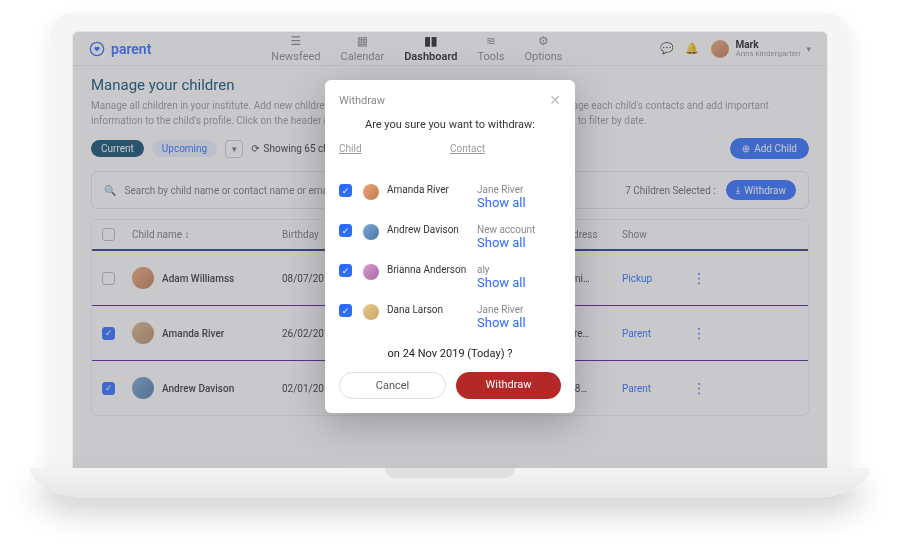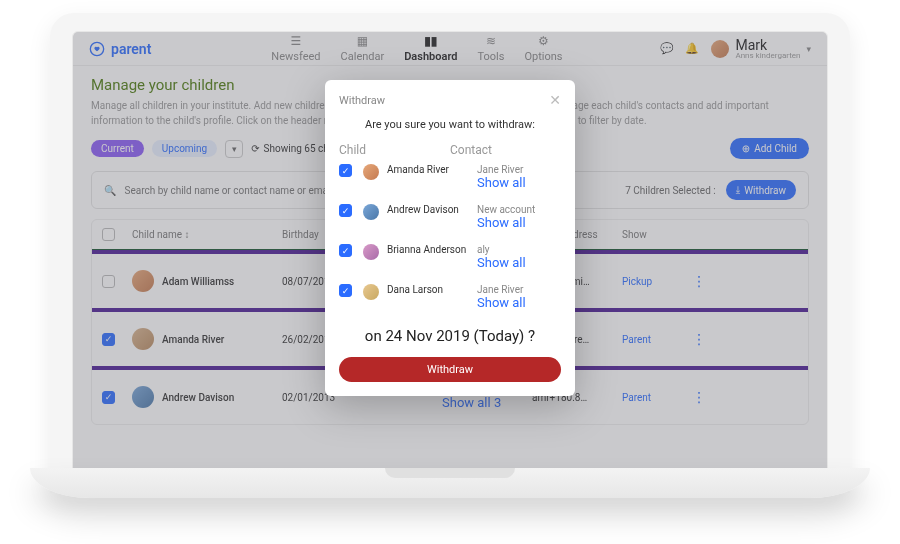--- a/index.html
+++ b/index.html
@@ -12,54 +12,54 @@
   .brand { display:flex; align-items:center; gap:6px; color:#2b6cff; font-weight:600; font-size:14px; }
   .brand svg{width:16px;height:16px;}
   .nav { display:flex; gap:20px; margin-left:120px; }
   .nav-item { display:flex; flex-direction:column; align-items:center; gap:2px; color:#888; cursor:pointer; }
   .nav-item.active{color:#222;font-weight:600;}
   .nav-item .ico{font-size:12px;}
   .right-icons{ margin-left:auto; display:flex; align-items:center; gap:12px; color:#555;}
   .user-chip{display:flex;align-items:center;gap:6px;}
   .avatar{width:18px;height:18px;border-radius:50%;background:linear-gradient(135deg,#e7a87a,#c47a50);}
   .page { padding:10px 18px; font-size:11px; color:#555; }
-  .page-title{font-size:15px;color:#4d7c0f;margin-bottom:4px;}
+  .page-title{font-size:15px;color:#0c4a6e;margin-bottom:4px;}
   .page-desc{font-size:10px;color:#999;line-height:1.5;max-width:100%;}
   .toolbar{display:flex;align-items:center;gap:8px;margin-top:10px;}
-  .pill{background:#8b5cf6;color:#fff;border-radius:12px;padding:3px 10px;font-size:10px;}
+  .pill{background:#0c4a6e;color:#fff;border-radius:12px;padding:3px 10px;font-size:10px;}
   .pill.light{background:#e9f0ff;color:#2b6cff;}
   .chev{width:18px;height:18px;border:1px solid #ccc;border-radius:4px;display:flex;align-items:center;justify-content:center;font-size:9px;color:#666;}
   .showing{display:flex;align-items:center;gap:4px;color:#333;font-size:10px;}
   .add-child{margin-left:auto;background:#2b6cff;color:#fff;border-radius:14px;padding:5px 12px;font-size:10px;display:flex;align-items:center;gap:4px;}
   .searchbar{margin-top:12px;border:1px solid #e4e4e4;border-radius:6px;padding:8px 12px;display:flex;align-items:center;gap:8px;color:#999;font-size:10px;}
   .selbar{display:flex;align-items:center;gap:10px;margin-left:auto;}
   .withdraw-btn{background:#2b6cff;color:#fff;border-radius:14px;padding:4px 10px;font-size:10px;display:flex;align-items:center;gap:4px;}
   .table{margin-top:10px;border:1px solid #eee;border-radius:6px;}
   .thead,.trow{display:grid;grid-template-columns:30px 150px 100px 60px 90px 90px 70px 30px;align-items:center;padding:8px 10px;font-size:10px;color:#777;}
   .thead{border-bottom:1px solid #14532d;}
-  .trow{border-top:4px solid #4c1d95;padding-top:14px;padding-bottom:14px;color:#333;}
+  .trow{border-top:1px solid #4c1d95;padding-top:14px;padding-bottom:14px;color:#333;}
   .chk{width:13px;height:13px;border:1.5px solid #bbb;border-radius:3px;display:inline-flex;align-items:center;justify-content:center;}
   .chk.checked{background:#2b6cff;border-color:#2b6cff;color:#fff;font-size:9px;}
   .name-cell{display:flex;align-items:center;gap:8px;color:#333;font-weight:500;}
   .name-cell .avatar{width:22px;height:22px;}
   .dots{color:#2b6cff;font-size:14px;}
   .contact-sub{font-size:13px;color:#2b6cff;}
   .contact-name{color:#555;}
   .overlay{position:absolute;inset:0;background:rgba(100,100,110,.35);}
   .modal{position:absolute;left:50%;top:48px;transform:translateX(-50%);width:250px;background:#fff;border-radius:6px;box-shadow:0 10px 40px rgba(0,0,0,.25);padding:12px 14px 14px;font-size:11px;color:#333;}
   .modal-head{display:flex;align-items:center;justify-content:space-between;color:#888;font-size:11px;margin-bottom:10px;}
   .close{color:#bbb;cursor:pointer;font-size:14px;}
   .modal-q{text-align:center;color:#333;font-size:11px;margin-bottom:12px;}
-  .cols{display:grid;grid-template-columns:1fr 1fr;font-size:12px;color:#999;margin-bottom:0;}
+  .cols{display:grid;grid-template-columns:1fr 1fr;font-size:10px;color:#999;margin-bottom:23px;text-decoration:underline;}
   .mrow{display:grid;grid-template-columns:18px 18px 1fr 1fr;align-items:flex-start;gap:6px;padding:7px 0;font-size:10px;}
   .mrow .avatar{width:16px;height:16px;}
   .mrow .nm{color:#333;}
   .mrow .ct{color:#888;}
   .sa{color:#2b6cff;font-size:13px;}
-  .date{text-align:center;font-size:15px;color:#222;margin:10px 0 12px;}
+  .date{text-align:center;font-size:11px;color:#222;margin:10px 0 12px;}
   .btns{display:flex;gap:10px;}
   .btn{flex:1;border-radius:16px;padding:6px 0;text-align:center;font-size:11px;cursor:pointer;}
   .btn.cancel{border:1px solid #ddd;color:#555;background:#fff;}
   .btn.confirm{background:#b52828;color:#fff;}
   .role-link{color:#2b6cff;font-weight:400;}
 </style>
 </head>
 <body>
 
 <div class="laptop-frame">
@@ -93,21 +93,21 @@
             <span class="ico">⚙</span>
             <span>Options</span>
           </div>
       </div>
       <div class="right-icons">
         <span>💬</span>
         <span>🔔</span>
         <div class="user-chip">
           <span class="avatar"></span>
           <div style="line-height:1">
-            <div style="font-size:14px;font-weight:400;color:#222">Mark</div>
+            <div style="font-size:10px;font-weight:700;color:#222">Mark</div>
             <div style="font-size:8px;color:#999">Anns kindergarten</div>
           </div>
           <span style="font-size:9px;color:#888">▾</span>
         </div>
       </div>
     </div>
 
     <div class="page">
       <div class="page-title">Manage your children</div>
       <div class="page-desc">Manage all children in your institute. Add new children, track upcoming and manage withdrawn children. Manage each child's contacts and add important information to the child's profile. Click on the header name to sort by that column, or click on the 'Filter' button to filter by date.</div>
@@ -226,19 +226,20 @@
       </div>
       <div class="mrow">
         <span class="chk checked">✓</span>
         <span class="avatar" style="background:linear-gradient(135deg,#e8c890,#c8a860)"></span>
         <span class="nm">Dana Larson</span>
         <span><span class="ct">Jane River</span><br><span class="sa">Show all</span></span>
       </div>
 
       <div class="date">on 24 Nov 2019 (Today) ?</div>
       <div class="btns">
+        <div class="btn cancel">Cancel</div>
         <div class="btn confirm">Withdraw</div>
       </div>
     </div>
 
   </div>
 </div>
 <div class="laptop-base"></div>
 
 </body></html>

